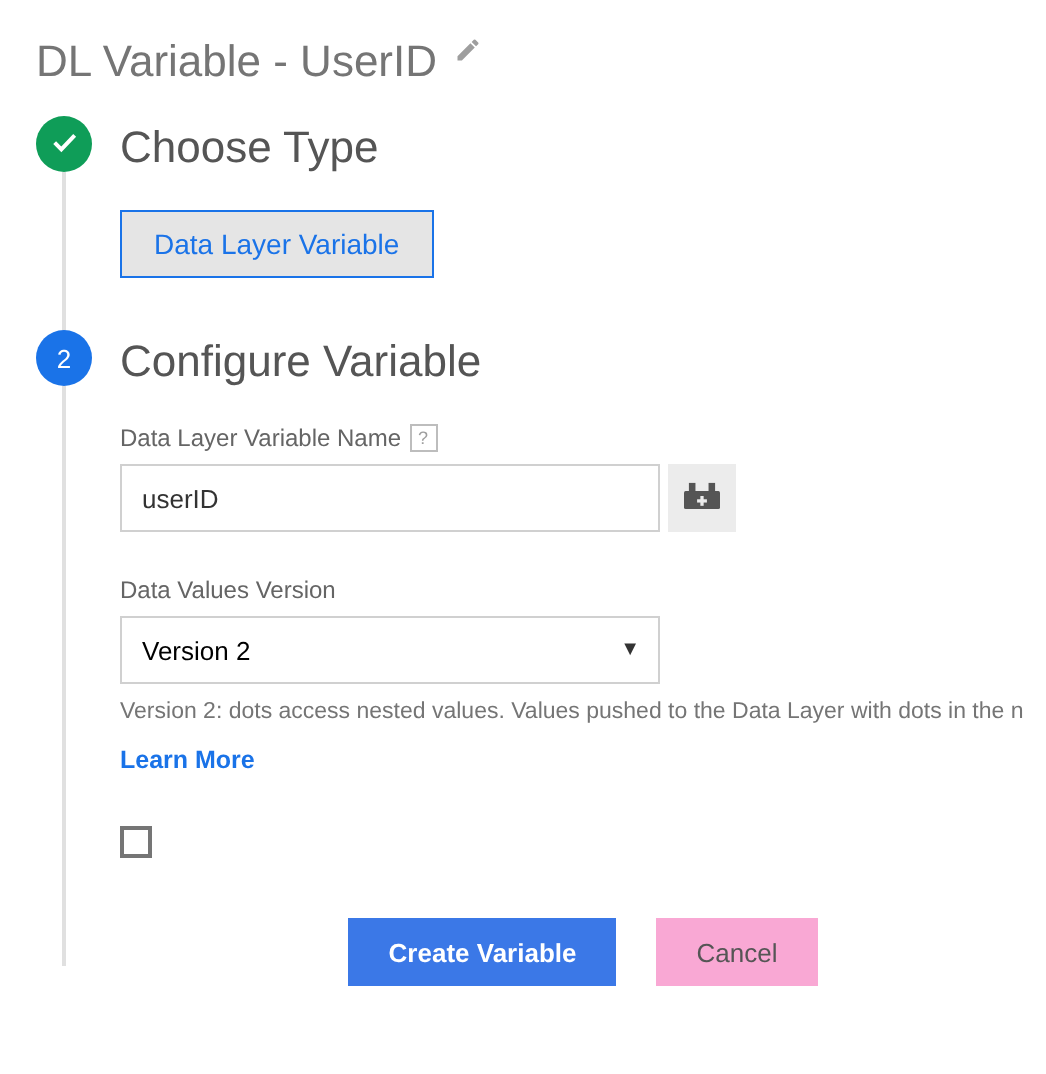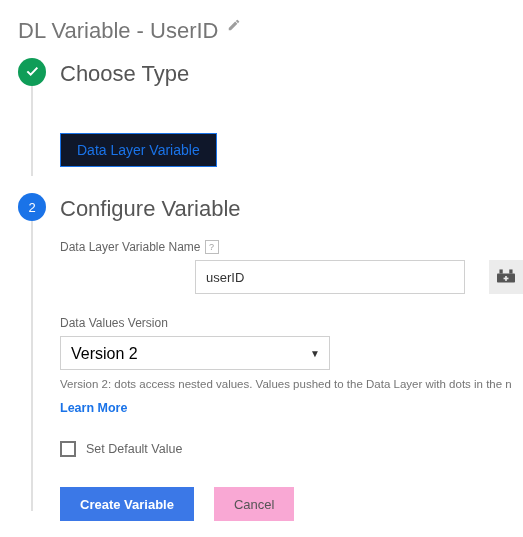--- a/index.html
+++ b/index.html
@@ -57,42 +57,41 @@
       z-index: 1;
     }
     .conn1 { height: 90px; }
     .conn2 { height: 290px; }
     .chip {
       display: inline-block;
       border: 1px solid #1a73e8;
       color: #1a73e8;
       padding: 8px 16px;
       font-size: 14px;
-      background: #0f172a;
-      cursor: pointer;
-      margin-top: 28px;
+      background: #e5e5e5;
+      cursor: pointer;
     }
     .field-label {
       font-size: 12px;
       color: #656565;
       margin-bottom: 6px;
       display: flex;
       align-items: center;
       gap: 4px;
     }
     .help-icon {
       display: inline-flex;
       width: 14px; height: 14px;
       border: 1px solid #bdbdbd;
       color: #9e9e9e;
       font-size: 9px;
       align-items: center; justify-content: center;
       cursor: pointer;
     }
-    .row { display: flex; align-items: stretch; gap: 24px; margin-bottom: 22px; justify-content: flex-end; }
+    .row { display: flex; align-items: stretch; gap: 4px; margin-bottom: 22px; }
     .text-input {
       width: 270px;
       height: 34px;
       border: 1px solid #d0d0d0;
       padding: 0 10px;
       font-size: 13px;
       color: #333;
     }
     .icon-btn {
       width: 34px; height: 34px;
@@ -100,21 +99,21 @@
       border: none;
       display: flex; align-items: center; justify-content: center;
       cursor: pointer;
       color: #555;
     }
     .select-wrap { position: relative; width: 270px; margin-bottom: 8px; }
     .select {
       width: 100%; height: 34px;
       border: 1px solid #d0d0d0;
       padding: 0 10px;
-      font-size: 16px;
+      font-size: 13px;
       appearance: none; -webkit-appearance: none;
       background: #fff;
       cursor: pointer;
     }
     .select-caret {
       position: absolute; right: 10px; top: 50%;
       transform: translateY(-50%);
       pointer-events: none;
       font-size: 10px;
       color: #333;
@@ -147,20 +146,21 @@
     .check-label {
       font-size: 12.5px;
       color: #656565;
       cursor: pointer;
     }
     .actions {
       display: flex;
       gap: 20px;
       margin-top: 4px;
       margin-left: 42px;
+      justify-content: center;
     }
     .btn {
       height: 34px;
       padding: 0 20px;
       font-size: 13px;
       border: none;
       cursor: pointer;
     }
     .btn-primary { background: #3b78e7; color: #fff; font-weight: bold; }
     .btn-secondary { background: #f9a8d4; color: #555; }
@@ -226,21 +226,20 @@
         <select class="select">
           <option>Version 2</option>
         </select>
         <span class="select-caret">▼</span>
       </div>
       <div class="hint">Version 2: dots access nested values. Values pushed to the Data Layer with dots in the n</div>
       <a class="learn-more">Learn More</a>
 
       <div class="check-row">
         <div class="checkbox" role="checkbox" aria-checked="false"></div>
-        <span class="check-label">Set Default Value</span>
       </div>
     </div>
   </div>
 
 </div>
 
 <div class="actions">
   <button class="btn btn-primary">Create Variable</button>
   <button class="btn btn-secondary">Cancel</button>
 </div>

